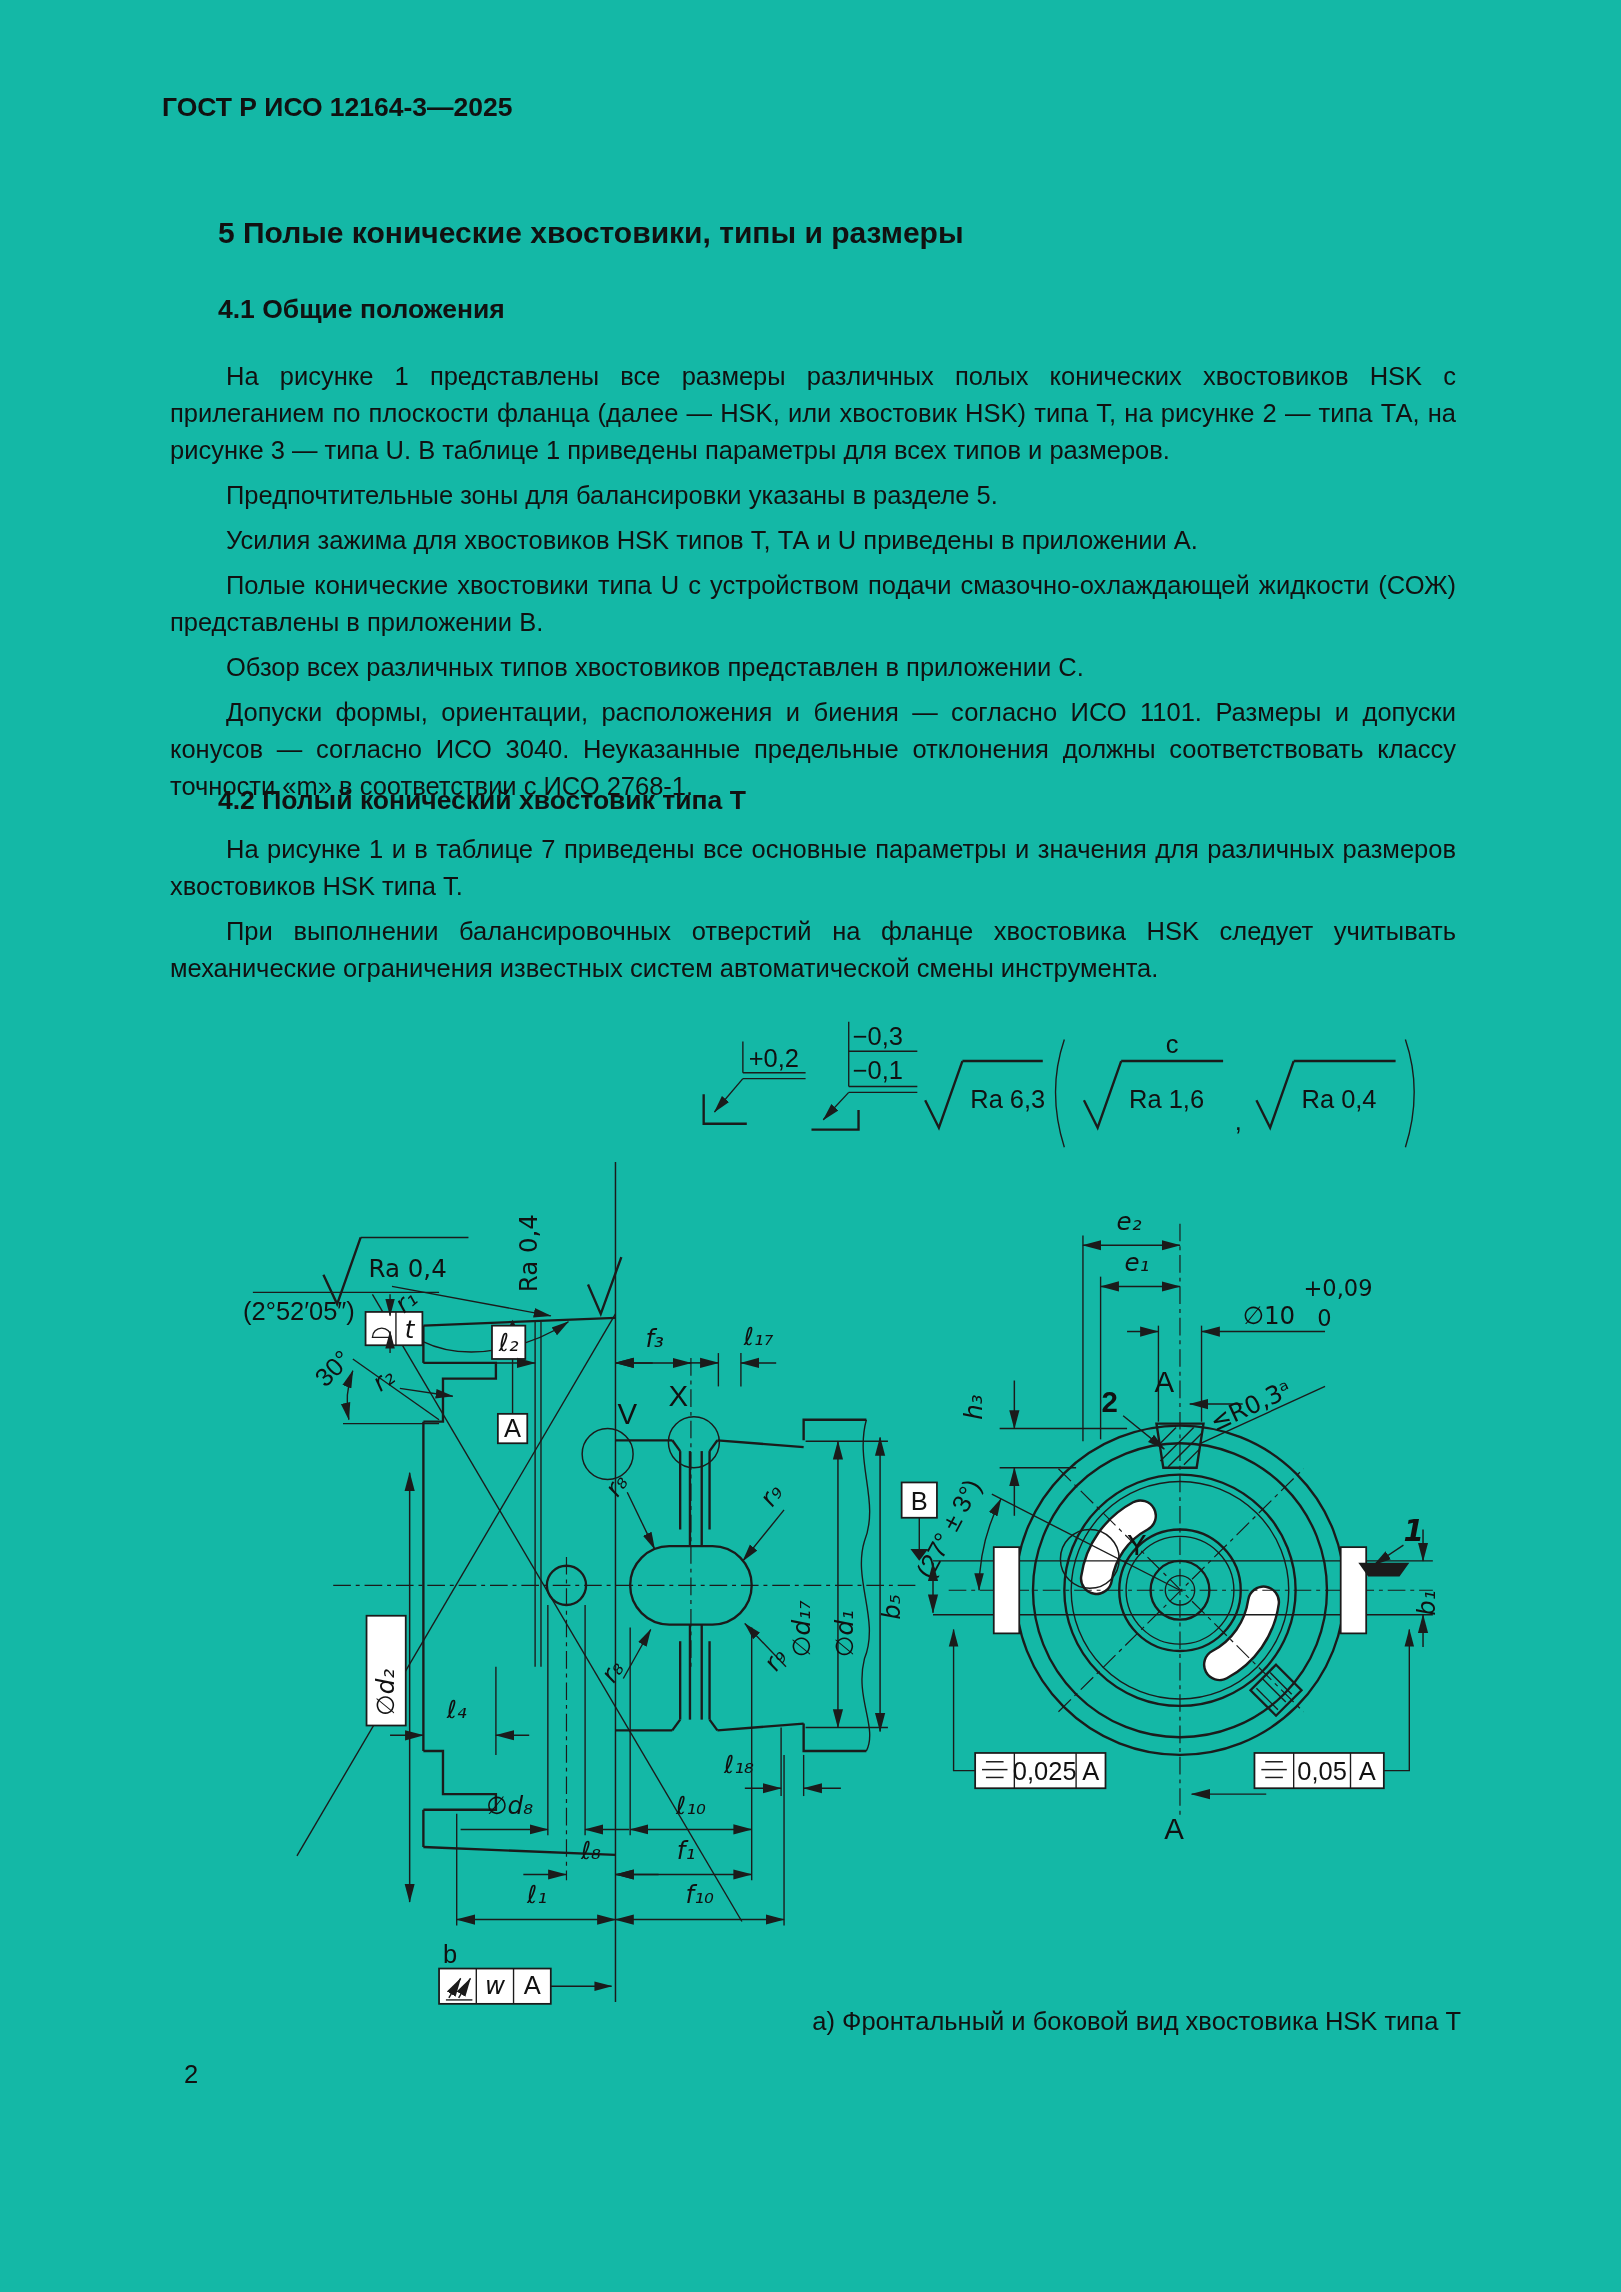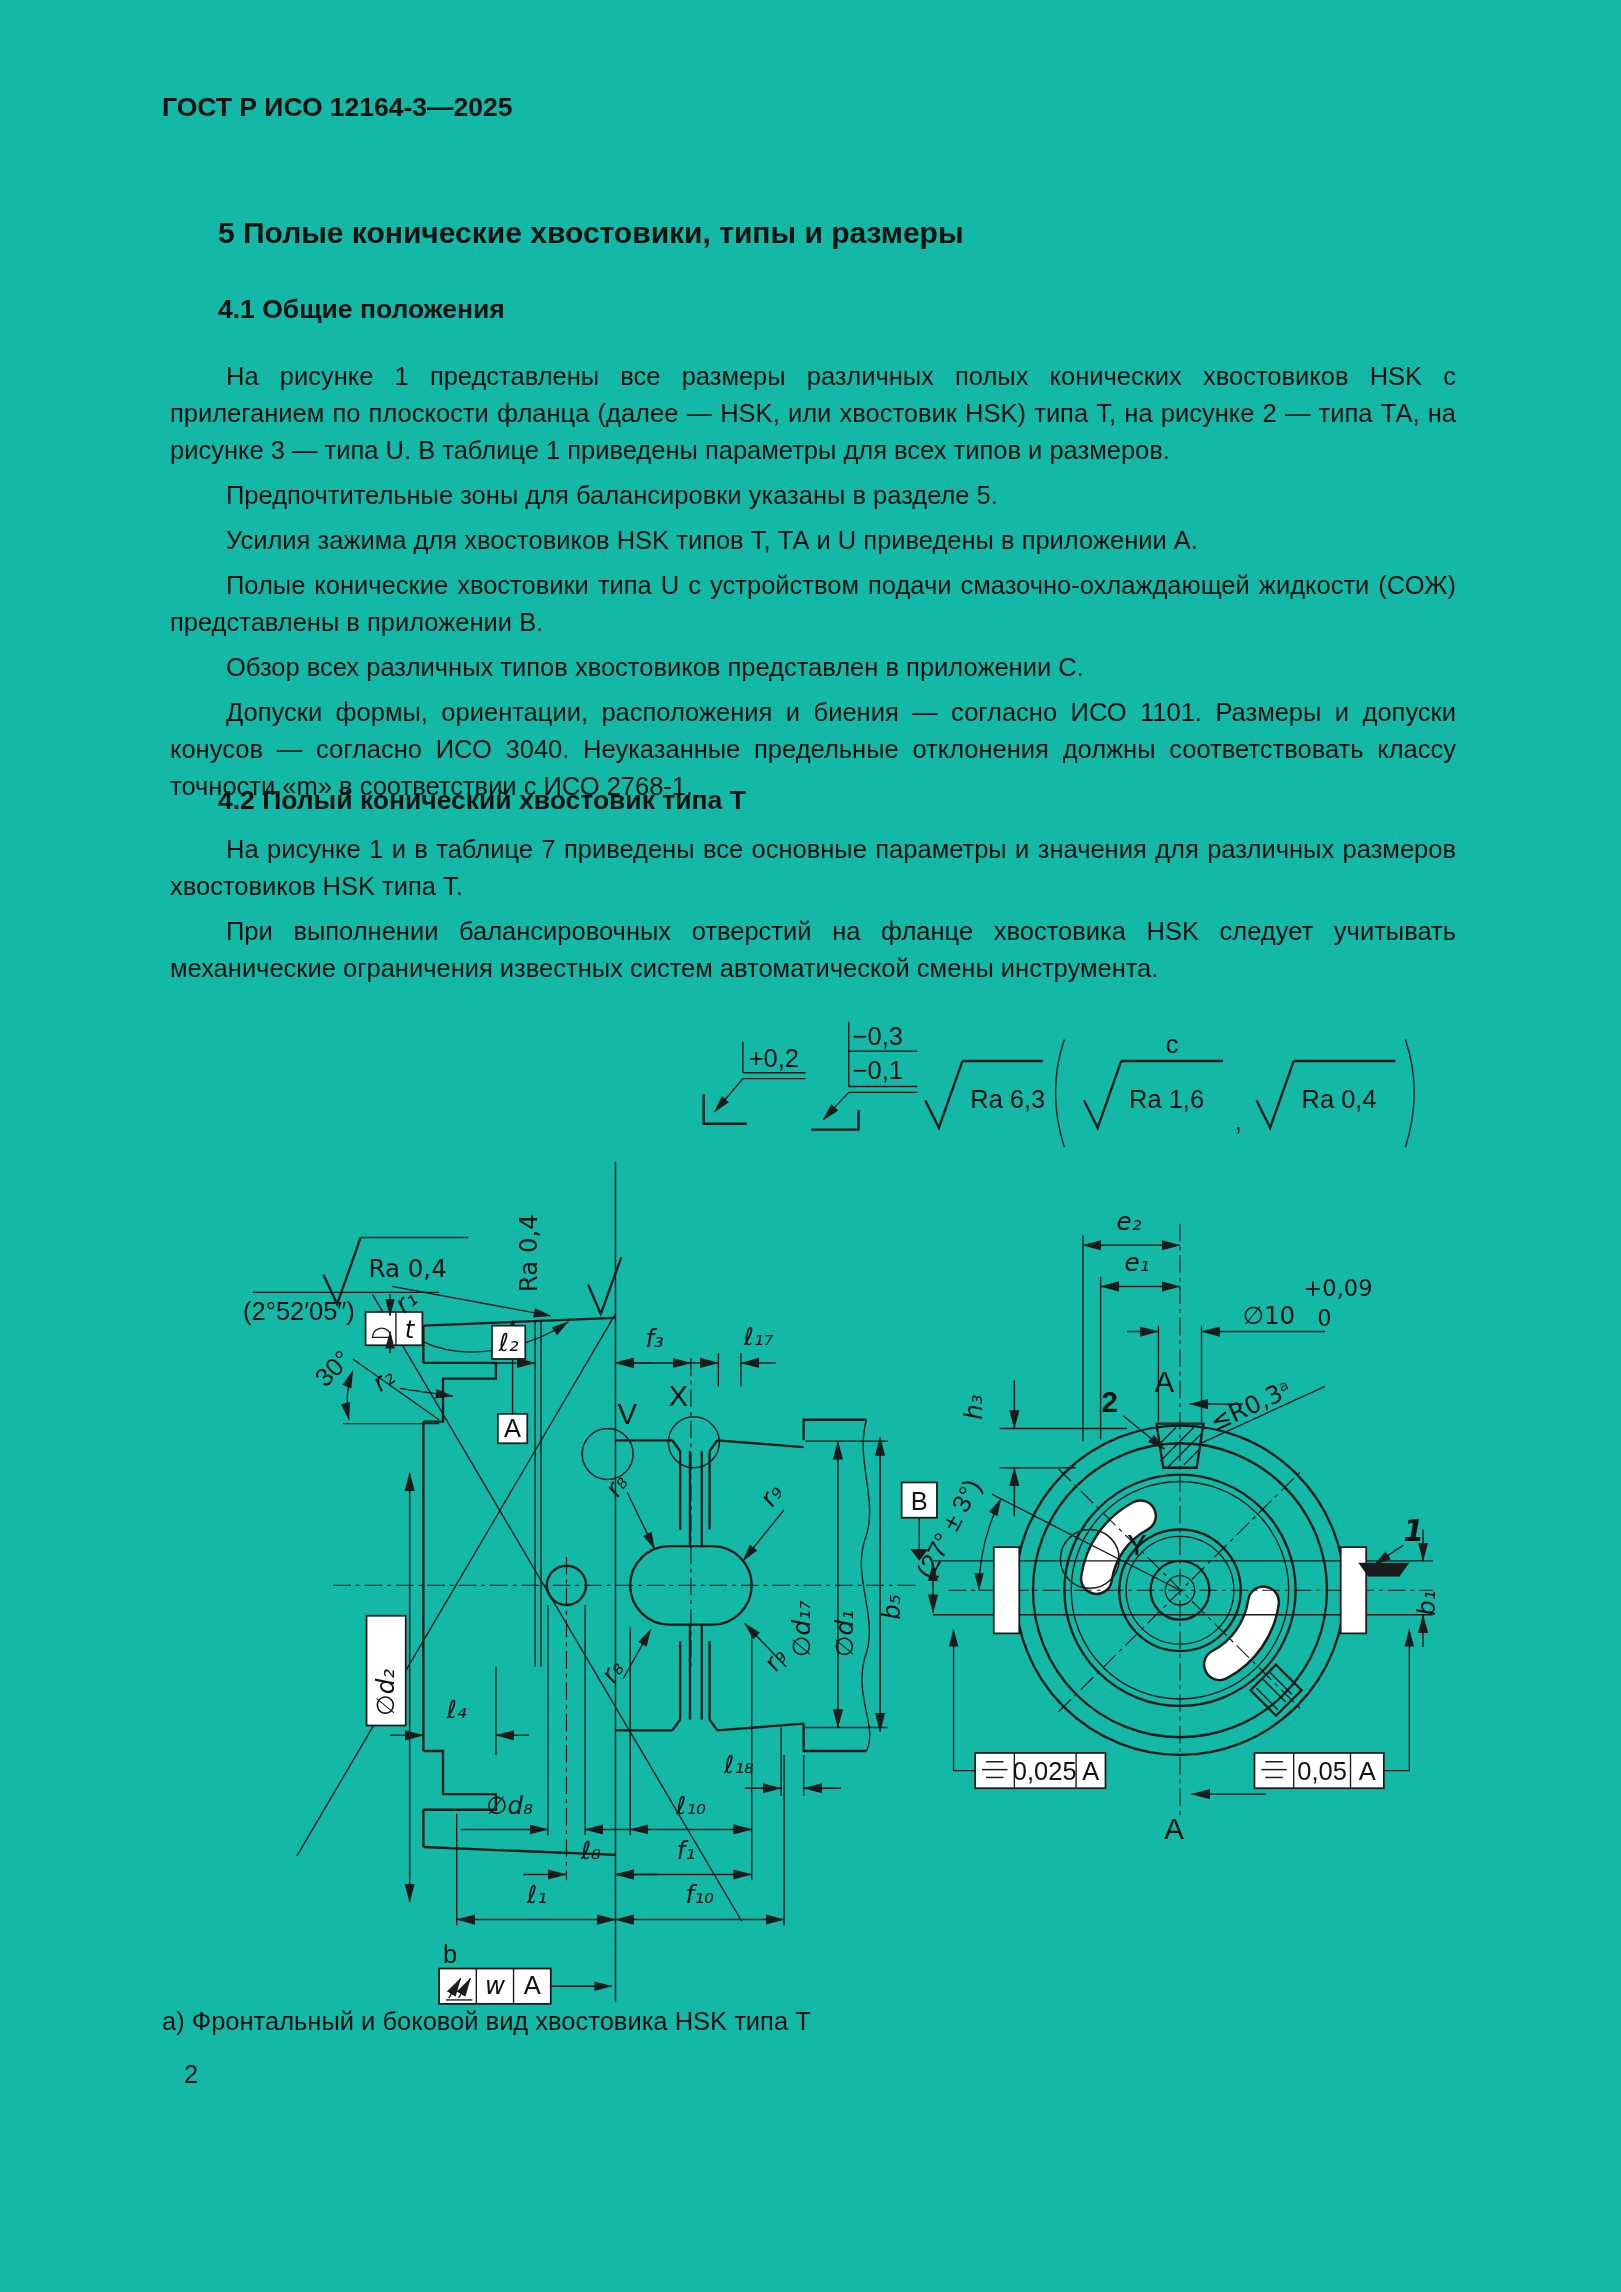--- a/index.html
+++ b/index.html
@@ -6,21 +6,21 @@
   .page{position:relative;width:1621px;height:2293px;background:#14b8a6;overflow:hidden;
         font-family:"Liberation Sans",sans-serif;color:#111;}
   .hdr{position:absolute;left:162px;top:92px;font-size:26.5px;font-weight:bold;}
   .h4{position:absolute;left:218px;top:216px;font-size:30px;font-weight:bold;}
   .h41{position:absolute;left:218px;top:294px;font-size:26.5px;font-weight:bold;}
   .h42{position:absolute;left:218px;top:785px;font-size:26.5px;font-weight:bold;}
   .tblock{position:absolute;left:162px;width:1302px;font-size:25.5px;line-height:37px;text-align:justify;}
   .tb1{top:350px;}
   .tb2{top:823px;}
   .tblock p{margin:8px;text-indent:56px;}
-  .caption{position:absolute;left:162px;top:2007px;width:1299px;text-align:left;font-size:25.5px;}
+  .caption{position:absolute;left:162px;top:2007px;width:1299px;text-align:right;font-size:25.5px;}
   .pagenum{position:absolute;left:184px;top:2060px;font-size:25.5px;}
   svg{position:absolute;left:0;top:1010px;}
   .ln{stroke:#1b1b1b;stroke-width:2.4;fill:none;}
   .md{stroke:#1b1b1b;stroke-width:1.5;fill:none;}
   .thin{stroke:#1b1b1b;stroke-width:1.4;fill:none;}
   .cl{stroke:#1b1b1b;stroke-width:1.2;fill:none;stroke-dasharray:18 5 4 5;}
   .slotfat{stroke:#1b1b1b;stroke-width:34;fill:none;stroke-linecap:round;}
   .slotin{stroke:#ffffff;stroke-width:29;fill:none;stroke-linecap:round;}
   .boxf{fill:#ffffff;stroke:#1b1b1b;stroke-width:1.8;}
   text{fill:#111;}

